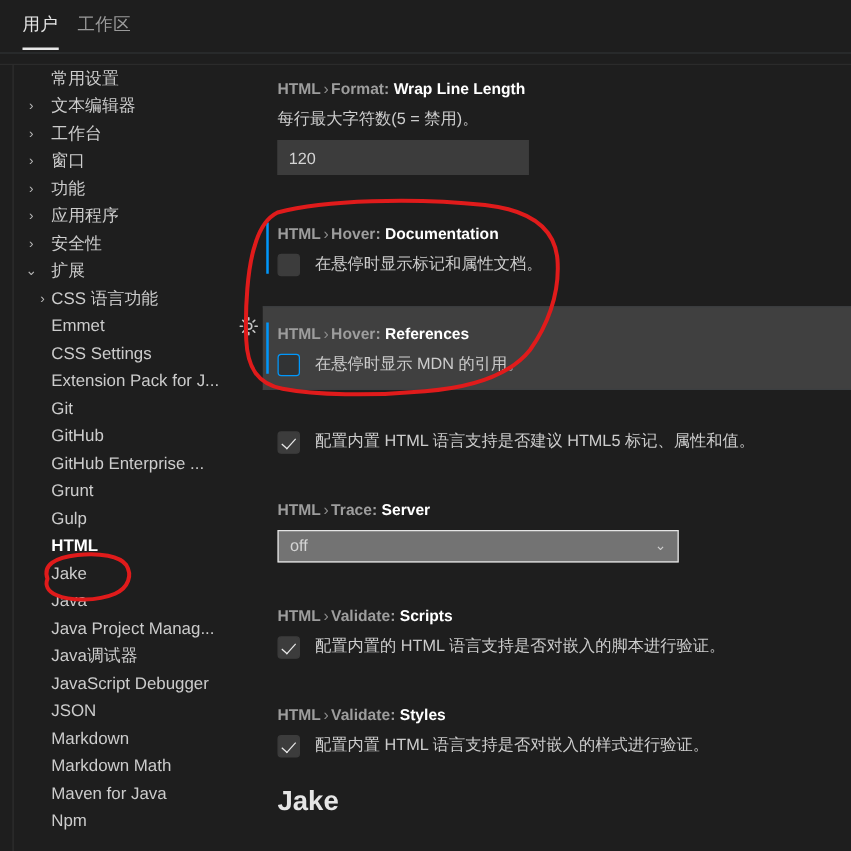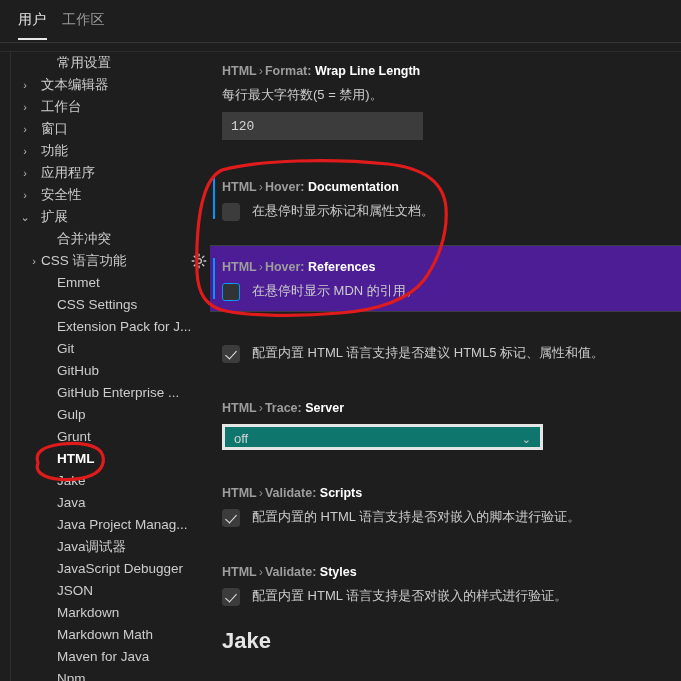--- a/index.html
+++ b/index.html
@@ -81,21 +81,21 @@
   .toc-item .twisty {
     position: absolute;
     left: 18px; top: 0;
     width: 14px;
     line-height: 22px;
     font-size: 11px;
     color: #b9b9b9;
     text-align: center;
   }
   .toc-item.lvl0 { padding-left: 41px; }
-  .toc-item.lvl1 { padding-left: 57px; }
+  .toc-item.lvl1 { padding-left: 41px; }
   .toc-item.lvl2 { padding-left: 41px; }
   .toc-item.lvl2 .twisty { left: 27px; }
   .toc-item.selected {
     color: #ffffff;
     font-weight: bold;
   }
 
   
   .settings {
     position: absolute;
@@ -103,21 +103,21 @@
     width: 471px; height: 629px;
     background: #1e1e1e;
     overflow: hidden;
   }
   .setting-row {
     position: relative;
     padding: 12px 14px 10px 12px;
     background: transparent;
   }
   .setting-row.focused {
-    background: #4c1d95;
+    background: #404040;
     border-top: 1px solid #3c3f41;
     border-bottom: 1px solid #3c3f41;
   }
   .modified-bar {
     position: absolute;
     left: 3px; top: 12px;
     width: 2px; bottom: 12px;
     background: #0097fb;
   }
   .s-title {
@@ -168,32 +168,32 @@
   }
 
   
   .s-input {
     margin-top: 7px;
     width: 201px; height: 28px;
     background: #3c3c3c;
     border: 1px solid #3c3c3c;
     color: #d4d4d4;
     font-size: 13px;
-    font-family: Liberation Mono, monospace;
+    font-family: Liberation Sans, sans-serif;
     padding: 0 8px;
     line-height: 26px;
   }
 
   
   .s-select {
     margin-top: 7px;
     position: relative;
     width: 321px; height: 26px;
-    background: #0f766e;
-    border: 3px solid #e5e5e5;
+    background: #737373;
+    border: 1px solid #e5e5e5;
     cursor: pointer;
   }
   .s-select .val {
     font-size: 13px;
     line-height: 24px;
     color: #d4d4d4;
     padding-left: 9px;
   }
   .s-select .chev {
     position: absolute;
@@ -243,30 +243,29 @@
     <div class="side-rail"></div>
     <div id="toc-list">
         <div class="toc-item lvl1"><span>常用设置</span></div>
         <div class="toc-item lvl0"><span class="twisty">›</span><span>文本编辑器</span></div>
         <div class="toc-item lvl0"><span class="twisty">›</span><span>工作台</span></div>
         <div class="toc-item lvl0"><span class="twisty">›</span><span>窗口</span></div>
         <div class="toc-item lvl0"><span class="twisty">›</span><span>功能</span></div>
         <div class="toc-item lvl0"><span class="twisty">›</span><span>应用程序</span></div>
         <div class="toc-item lvl0"><span class="twisty">›</span><span>安全性</span></div>
         <div class="toc-item lvl0"><span class="twisty">⌄</span><span>扩展</span></div>
-        <div class="toc-item lvl1"><span>合并冲突</span></div>
         <div class="toc-item lvl2"><span class="twisty">›</span><span>CSS 语言功能</span></div>
         <div class="toc-item lvl1"><span>Emmet</span></div>
         <div class="toc-item lvl1"><span>CSS Settings</span></div>
         <div class="toc-item lvl1"><span>Extension Pack for J...</span></div>
         <div class="toc-item lvl1"><span>Git</span></div>
         <div class="toc-item lvl1"><span>GitHub</span></div>
         <div class="toc-item lvl1"><span>GitHub Enterprise ...</span></div>
+        <div class="toc-item lvl1"><span>Grunt</span></div>
         <div class="toc-item lvl1"><span>Gulp</span></div>
-        <div class="toc-item lvl1"><span>Grunt</span></div>
         <div class="toc-item lvl1 selected"><span>HTML</span></div>
         <div class="toc-item lvl1"><span>Jake</span></div>
         <div class="toc-item lvl1"><span>Java</span></div>
         <div class="toc-item lvl1"><span>Java Project Manag...</span></div>
         <div class="toc-item lvl1"><span>Java调试器</span></div>
         <div class="toc-item lvl1"><span>JavaScript Debugger</span></div>
         <div class="toc-item lvl1"><span>JSON</span></div>
         <div class="toc-item lvl1"><span>Markdown</span></div>
         <div class="toc-item lvl1"><span>Markdown Math</span></div>
         <div class="toc-item lvl1"><span>Maven for Java</span></div>

